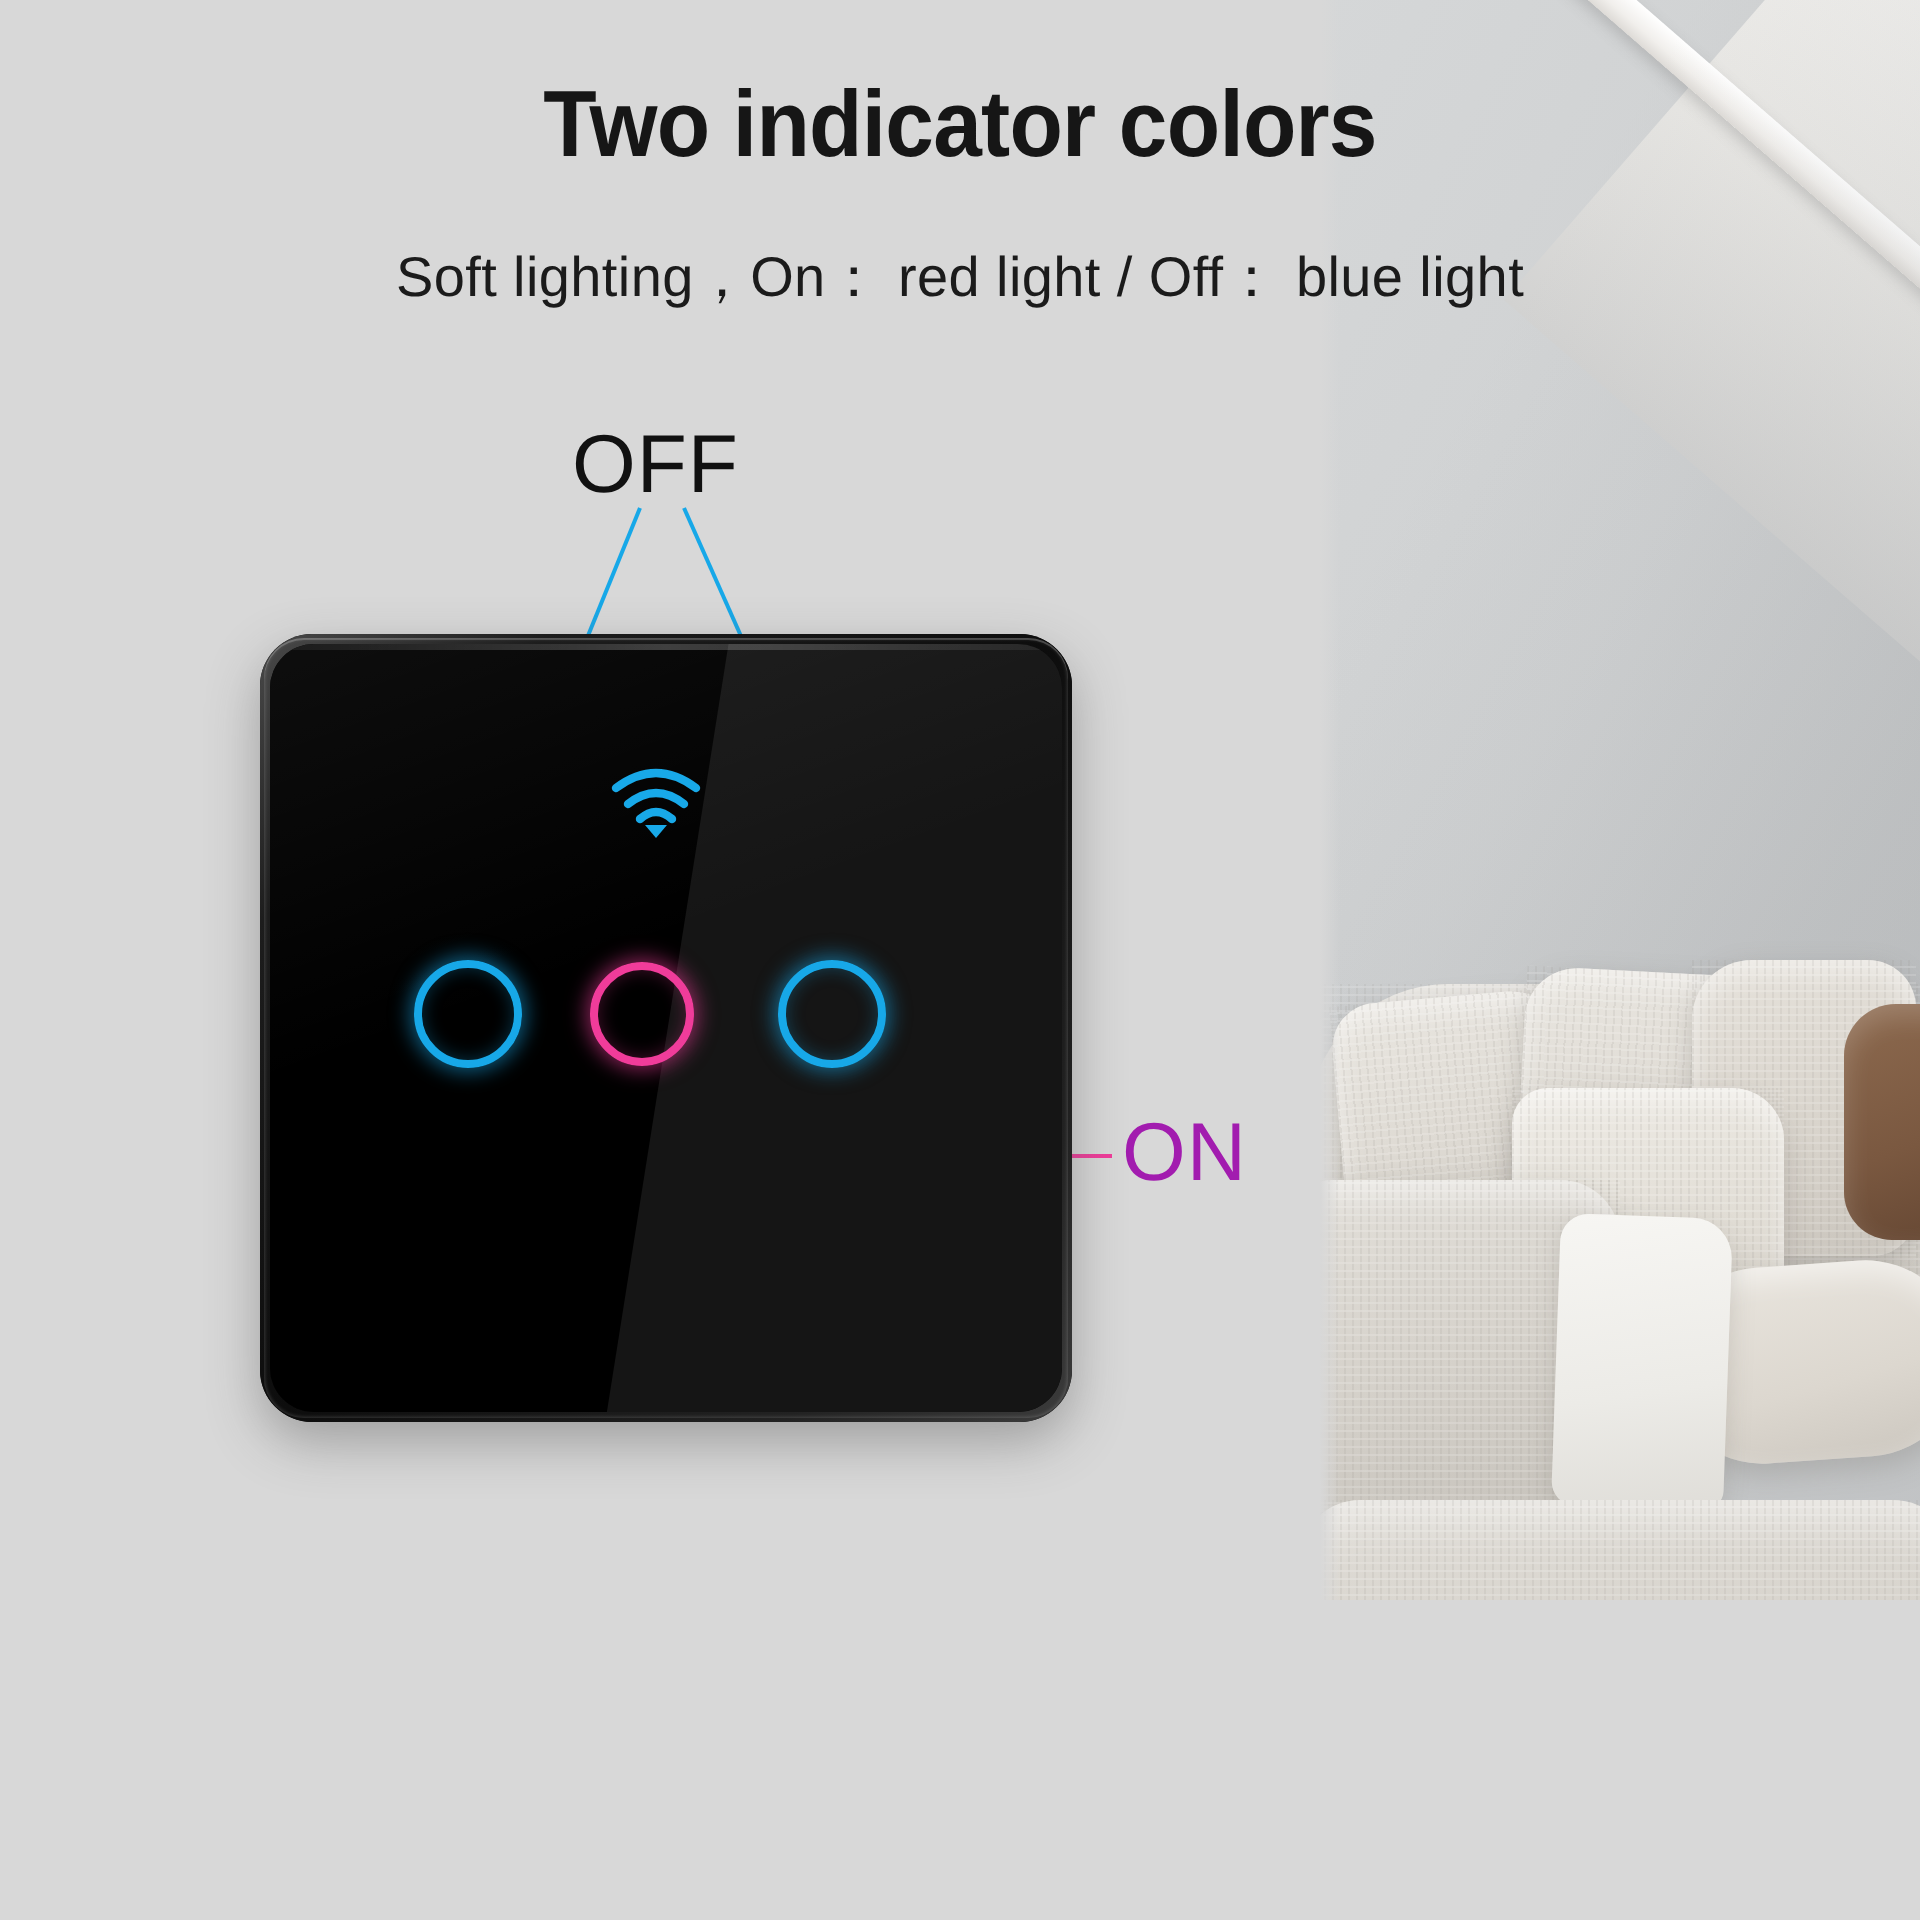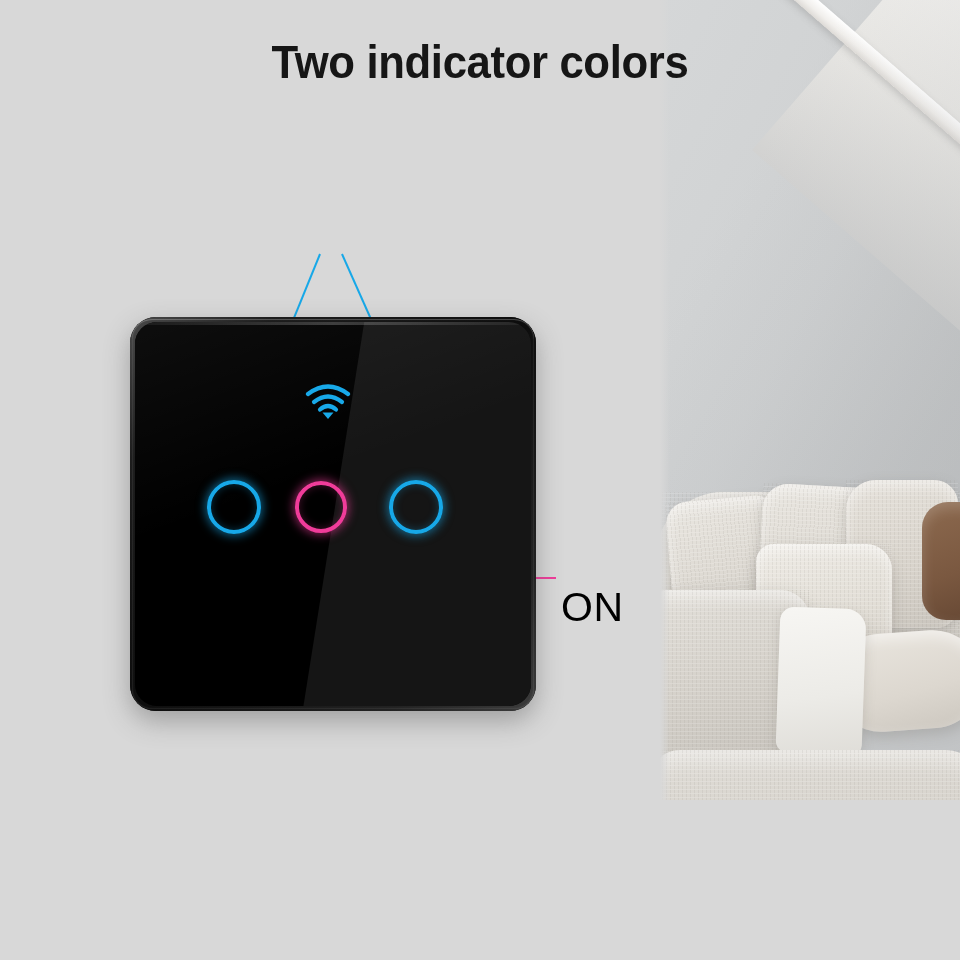--- a/index.html
+++ b/index.html
@@ -130,22 +130,22 @@
     font-size: 28px; font-weight: 400; color: #1b1b1b;
     letter-spacing: .2px;
   }
 
   
   .label-off {
     position: absolute; left: 286px; top: 209px;
     font-size: 41px; color: #111; letter-spacing: .5px;
   }
   .label-on {
-    position: absolute; left: 561px; top: 584px;
-    font-size: 41px; color: #000000; letter-spacing: .5px;
+    position: absolute; left: 561px; top: 553px;
+    font-size: 41px; color: #a21caf; letter-spacing: .5px;
   }
   .leaders { position: absolute; left: 0; top: 0; width: 960px; height: 960px; }
 
   
   .panel {
     position: absolute; left: 130px; top: 317px;
     width: 406px; height: 394px;
     border-radius: 26px;
     background: #0a0a0a;
     box-shadow: 0 10px 26px rgba(90,90,90,.45);
@@ -241,27 +241,29 @@
         </div>
       <div class="c-white"></div>
       <div class="s-seat">
           <div class="weave"></div>
         </div>
     </div>
     <div class="photo-left-edge"></div>
   </div>
 
   <div class="headline">Two indicator colors</div>
+  <div class="subline">Soft lighting，On： red light / Off： blue light</div>
 
   <svg class="leaders" viewBox="0 0 960 960" xmlns="http://www.w3.org/2000/svg">
     <line x1="320" y1="254" x2="228" y2="480" stroke="#17a8e8" stroke-width="2"></line>
     <line x1="342" y1="254" x2="443" y2="481" stroke="#17a8e8" stroke-width="2"></line>
     <polyline points="322,536 322,578 556,578" fill="none" stroke="#f03c9a" stroke-width="2"></polyline>
   </svg>
 
+  <div class="label-off">OFF</div>
   <div class="label-on">ON</div>
 
   <div class="panel">
     <div class="panel-bezel">
       <div class="panel-face">
         <div class="face-gloss-left"></div>
         <div class="face-gloss-right"></div>
         <div class="face-sheen"></div>
         <div class="face-topline"></div>
       </div>

